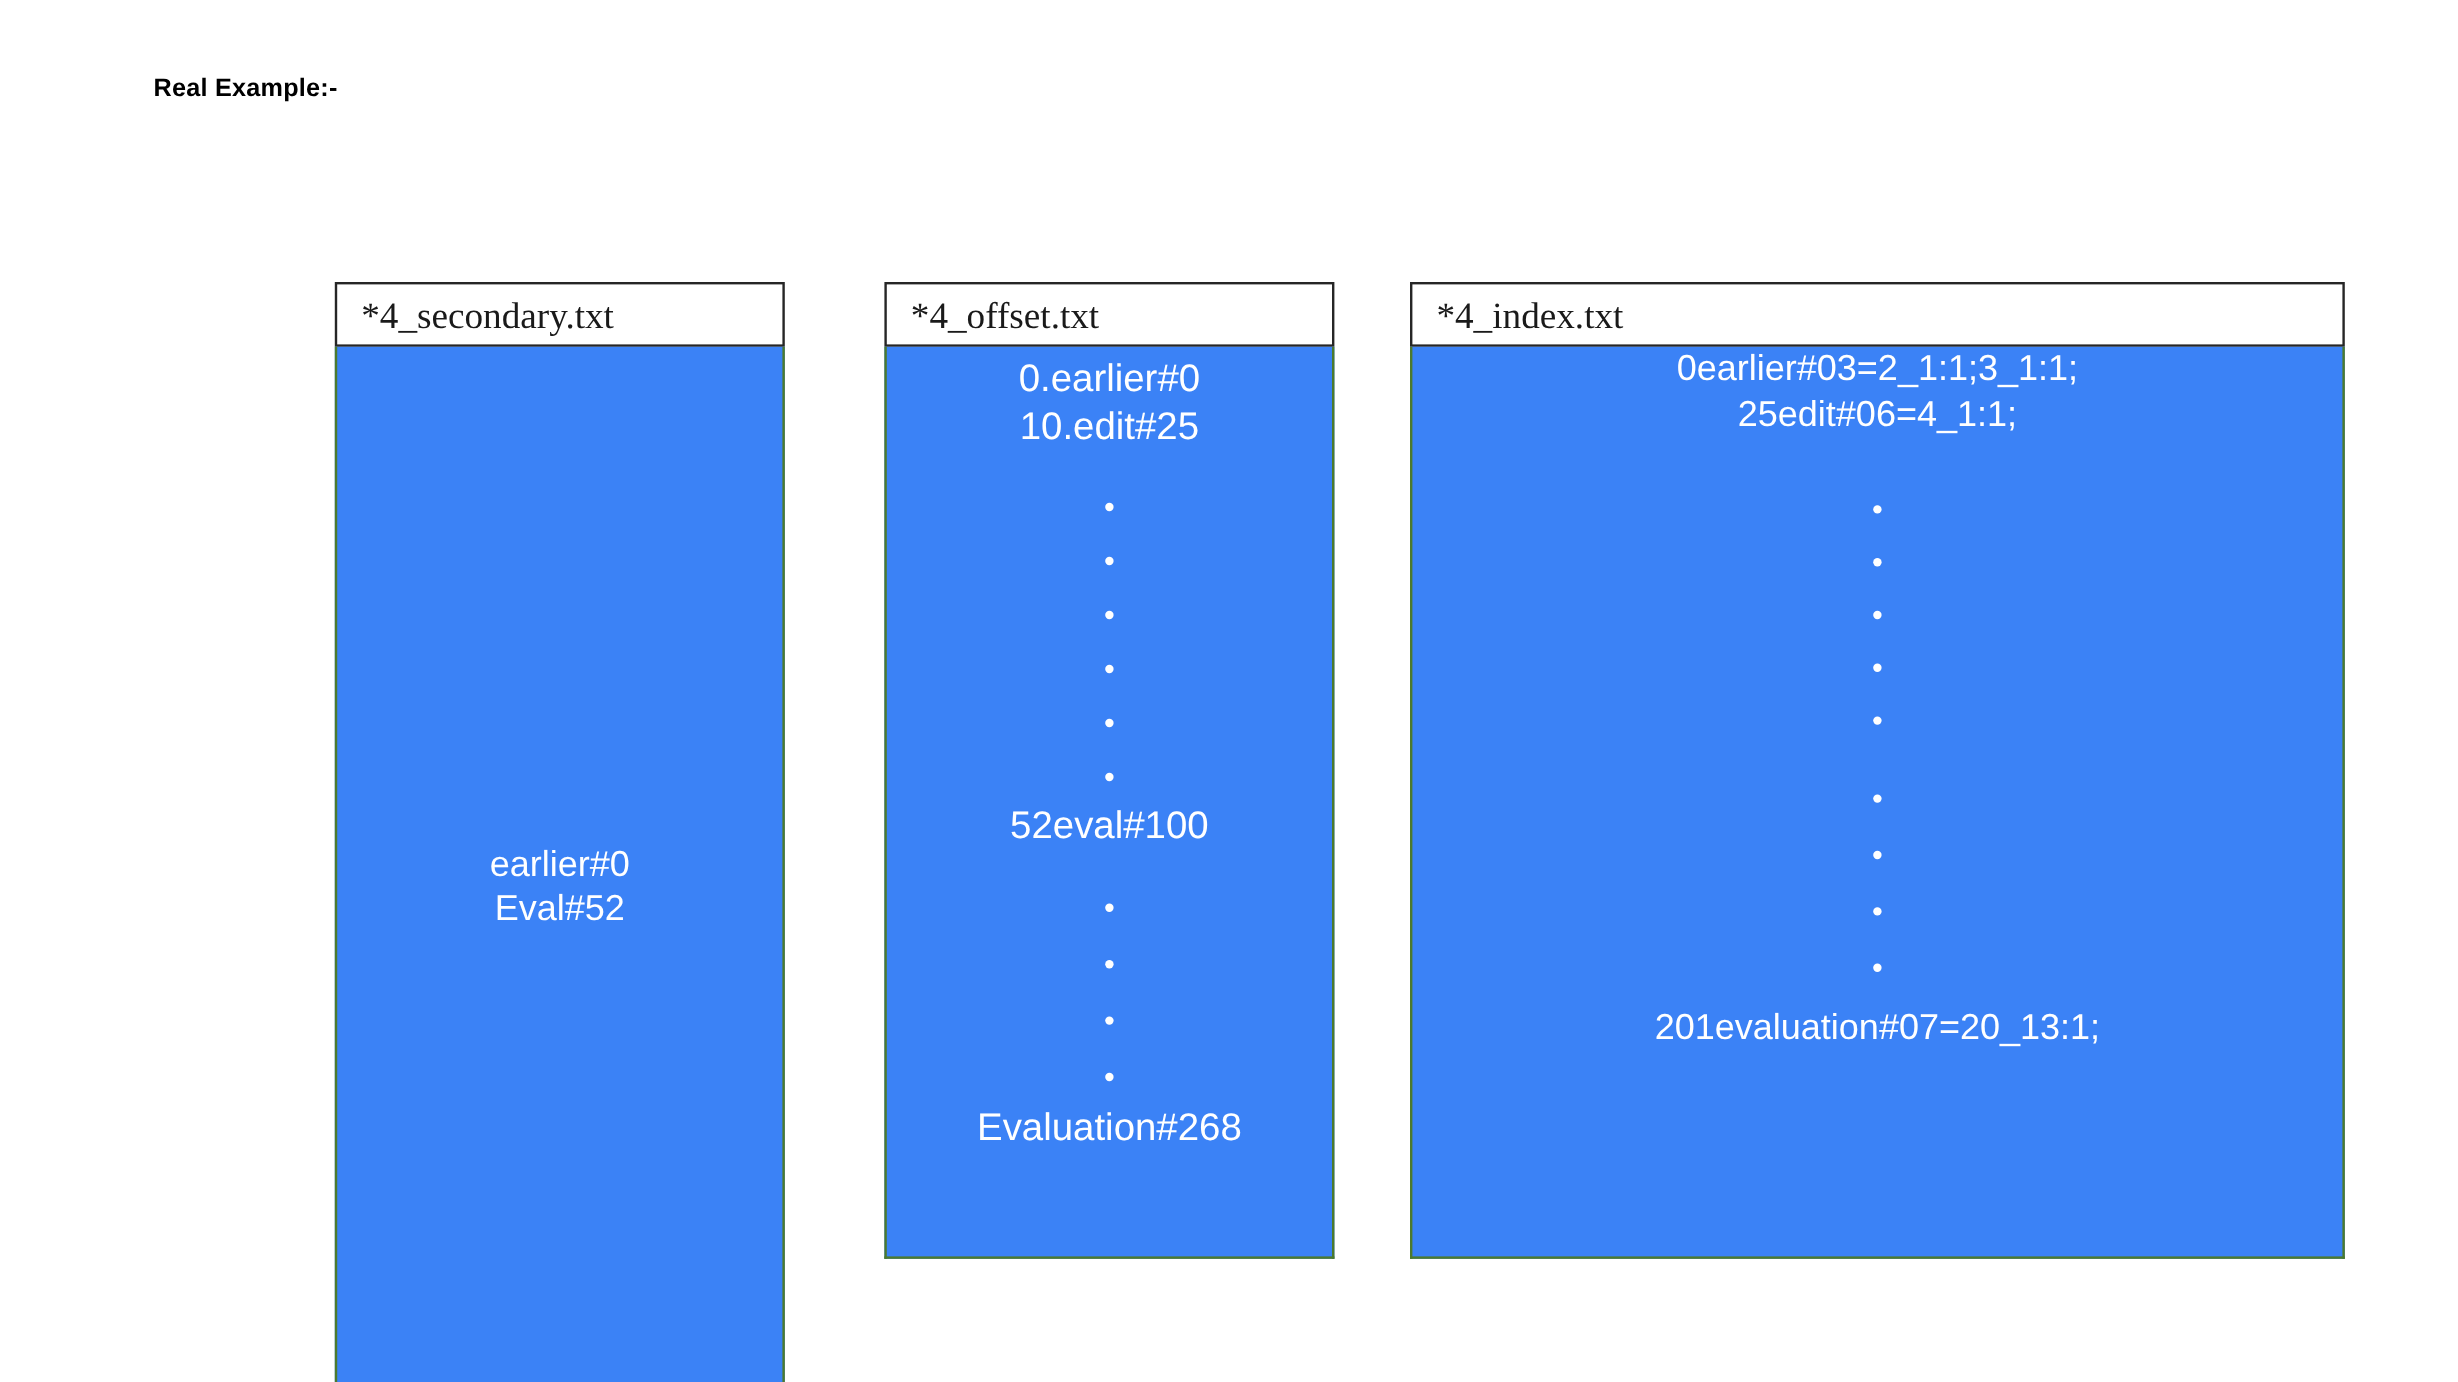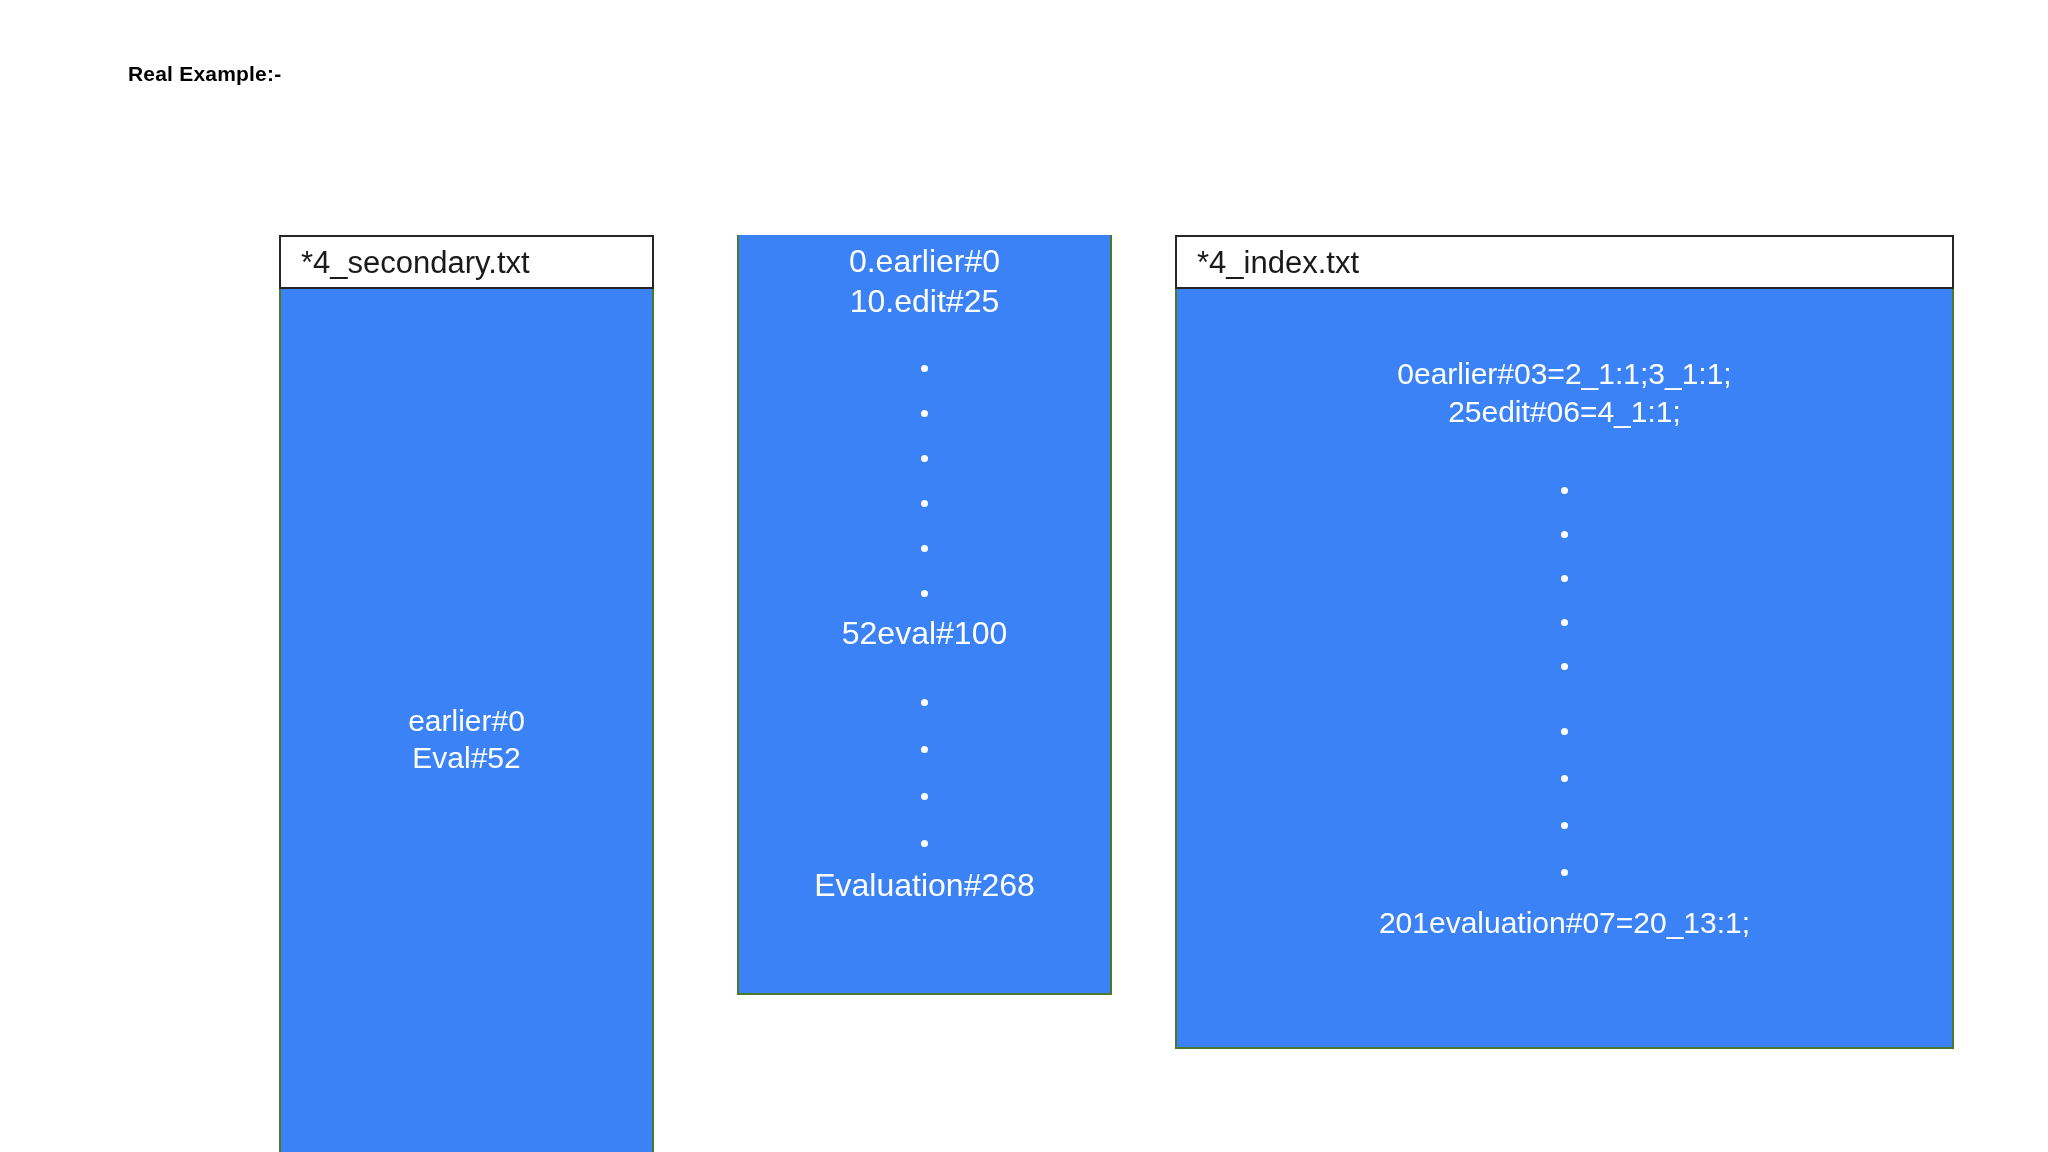--- a/index.html
+++ b/index.html
@@ -39,20 +39,21 @@
     height: 54px;
     display: flex;
     align-items: center;
     padding-left: 20px;
   }
   .file-header-label {
     font-size: 31px;
     color: #1a1a1a;
     line-height: 1;
     white-space: pre;
+    font-family: Liberation Serif, serif;
   }
   .file-body {
     box-sizing: border-box;
     border: 2px solid #4c7a2d;
     border-top: none;
     background: #3b82f6;
     display: flex;
     flex-direction: column;
     align-items: center;
     justify-content: flex-start;
@@ -94,21 +95,21 @@
   #box-offset .content-line { font-size: 32px; line-height: 1.25; }
   #box-offset .dots-1 .dot { margin-top: 38px; }
   #box-offset .dots-2 .dot { margin-top: 40px; }
   #box-offset .dots-1 { margin-top: 6px; }
   #box-offset .dots-2 { margin-top: 6px; }
   #box-offset .line-mid { margin-top: 16px; }
   #box-offset .line-last { margin-top: 18px; }
 
   
   #box-index { left: 1175px; top: 235px; width: 779px; }
-  #box-index .file-body { height: 760px; padding-top: 66px; }
+  #box-index .file-body { height: 760px; }
   #box-index .content-line { font-size: 30px; line-height: 1.28; }
   #box-index .dots-1 { margin-top: 18px; }
   #box-index .dots-2 { margin-top: 18px; }
   #box-index .dots-1 .dot { margin-top: 37px; }
   #box-index .dots-2 .dot { margin-top: 40px; }
   #box-index .line-mid { margin-top: 26px; }
   #box-index .line-last { margin-top: 28px; }
 </style>
 </head>
 <body>
@@ -119,20 +120,23 @@
   <div class="file-header">
     <span class="file-header-label">*4_secondary.txt</span>
   </div>
   <div class="file-body centered">
     <div class="content-line">earlier#0</div>
     <div class="content-line">Eval#52</div>
   </div>
 </div>
 
 <div class="file-box" id="box-offset">
+  <div class="file-header">
+    <span class="file-header-label">*4_offset.txt</span>
+  </div>
   <div class="file-body">
     <div class="content-line">0.earlier#0</div>
     <div class="content-line">10.edit#25</div>
     <div class="dots dots-1">
         <div class="dot"></div>
         <div class="dot"></div>
         <div class="dot"></div>
         <div class="dot"></div>
         <div class="dot"></div>
         <div class="dot"></div>

